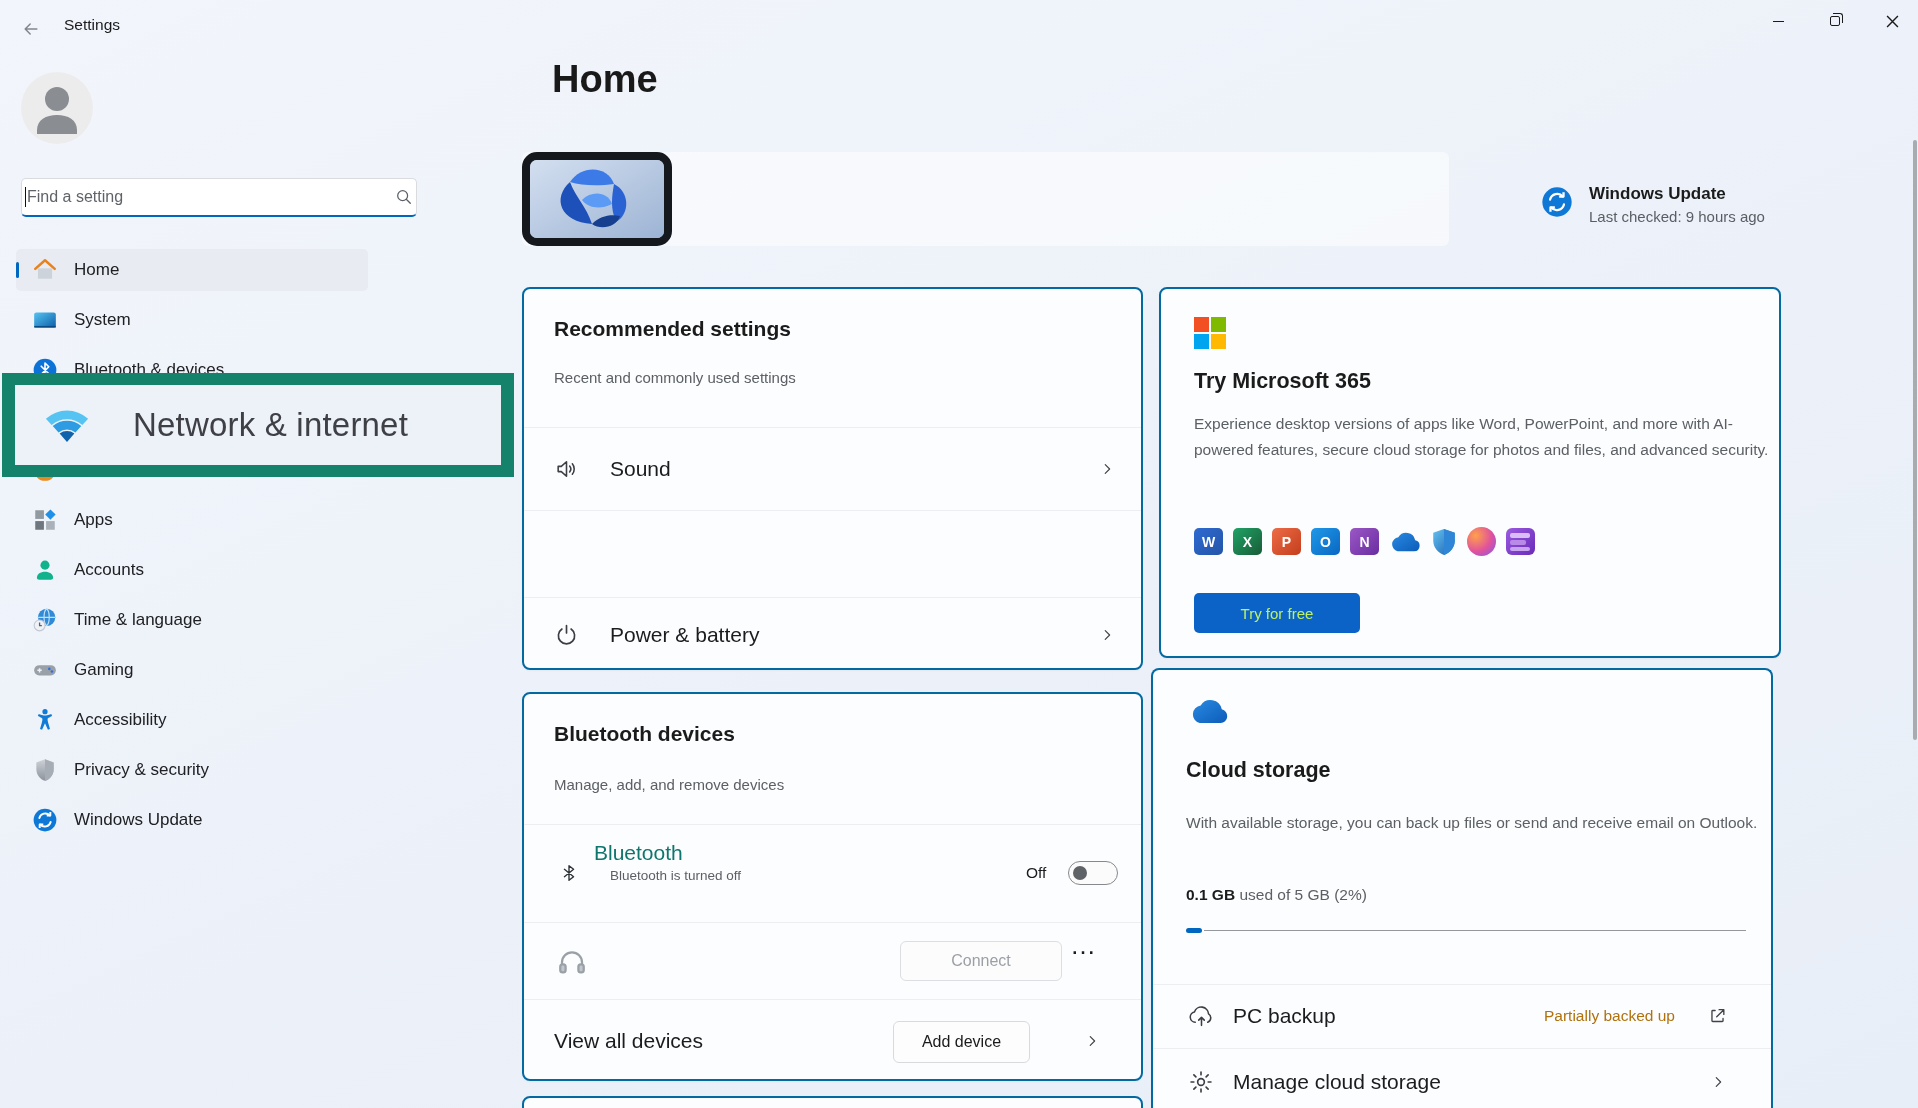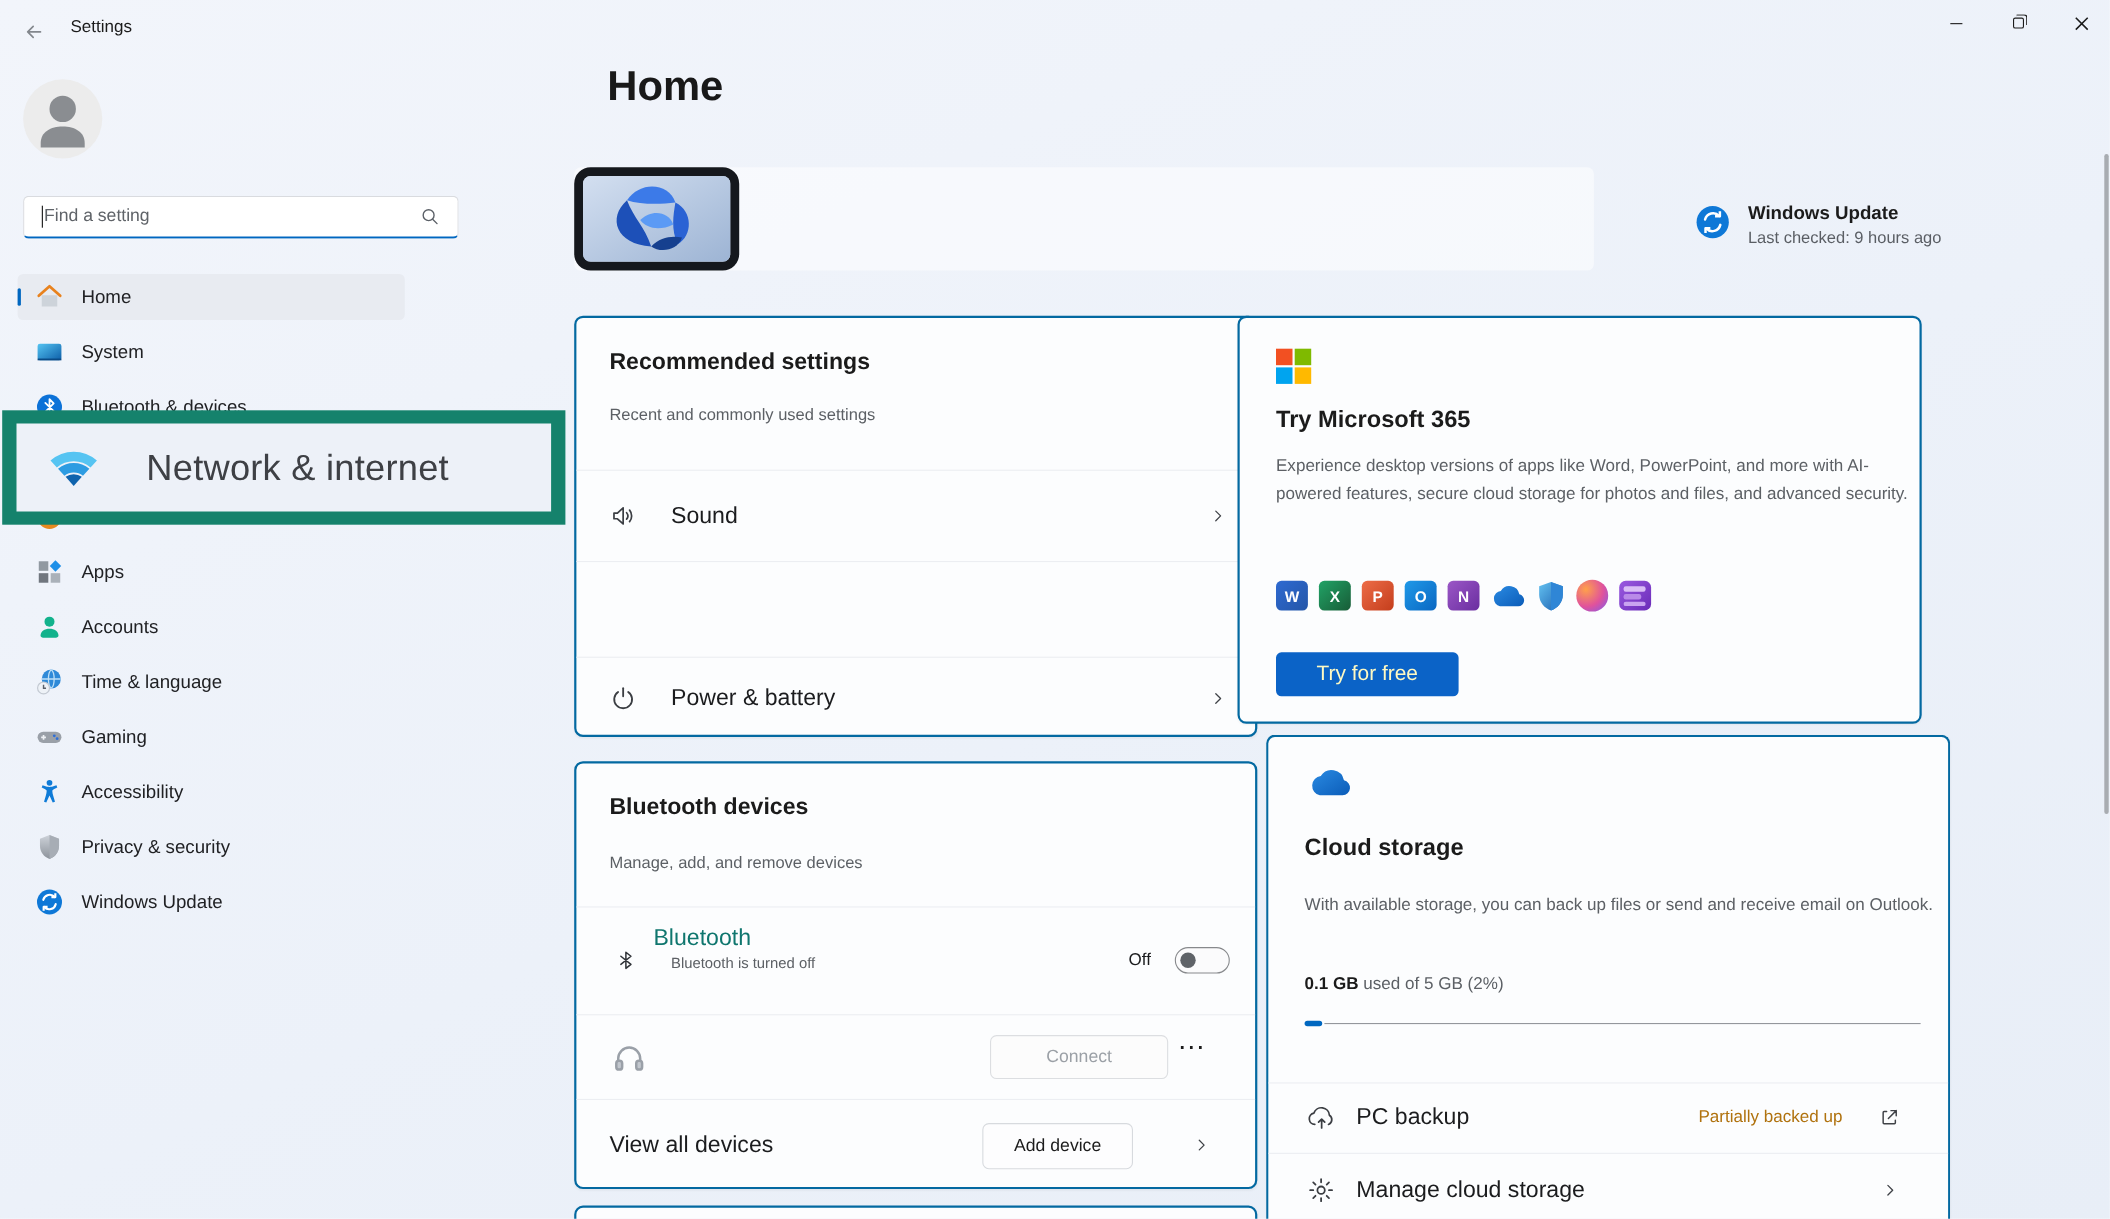--- a/index.html
+++ b/index.html
@@ -10,21 +10,21 @@
 svg{display:block}
 
 .titlebar-title{left:64px;top:16px;font-size:15.5px;color:#1b1b1b}
 .backbtn{left:14px;top:12px;width:34px;height:34px;display:flex;align-items:center;justify-content:center;border-radius:4px}
 .winbtn{top:4px;width:46px;height:34px;display:flex;align-items:center;justify-content:center}
 .restore-sq{width:10px;height:10px;border:1.4px solid #1b1b1b;border-radius:2px;position:relative;background:transparent}
 .restore-sq:before{content:"";position:absolute;left:2px;top:-4px;width:9px;height:9px;border:1.4px solid #1b1b1b;border-left:none;border-bottom:none;border-radius:0 3px 0 0}
 .minline{width:11px;border-top:1.6px solid #1b1b1b}
 
 .avatar{left:21px;top:72px;width:72px;height:72px;border-radius:50%;background:#ececec;overflow:hidden}
-.searchbox{left:21px;top:178px;width:396px;height:39px;background:#ffffff;border:1px solid #d9dbdf;border-bottom:2px solid #0067c0;border-radius:5px;display:flex;align-items:center;padding:0 16px}
+.searchbox{left:21px;top:178px;width:396px;height:39px;background:#ffffff;border:1px solid #d9dbdf;border-bottom:2px solid #0067c0;border-radius:5px;display:flex;align-items:center;padding:0 3px}
 .searchbox input{flex:1;border:none;outline:none;font:16px "Liberation Sans",sans-serif;color:#1b1b1b;background:transparent}
 .searchbox input::placeholder{color:#5f6368}
 .caret{width:1px;height:20px;background:#111;margin-right:1px}
 .navitem{left:16px;width:352px;height:42px;border-radius:5px;display:flex;align-items:center}
 .navitem.sel{background:#e8ebf1}
 .navitem .acc{position:absolute;left:0;top:13px;width:3px;height:16px;border-radius:2px;background:#0067c0}
 .navitem .ic{width:26px;height:26px;margin-left:16px;flex:0 0 auto}
 .navitem .lb{margin-left:16px;font-size:17px;color:#202124;white-space:nowrap}
 
 .overlay{left:2px;top:373px;width:512px;height:104px;background:#15826c;z-index:50}
@@ -45,21 +45,21 @@
 .ricon{position:absolute;left:30px;top:50%;transform:translateY(-50%)}
 .chev{position:absolute;top:50%;transform:translateY(-50%)}
 .state{position:absolute;top:50%;transform:translateY(-50%);font-size:15.5px;color:#1b1c1e}
 .toggle-on{position:absolute;top:50%;transform:translateY(-50%);width:50px;height:24px;border-radius:13px;background:#0067c0}
 .toggle-on .knob{position:absolute;right:4px;top:3px;width:18px;height:18px;border-radius:50%;background:#fff}
 .toggle-off{position:absolute;top:50%;transform:translateY(-50%);width:50px;height:24px;border-radius:13px;background:#fbfbfc;border:1px solid #87898c}
 .toggle-off .knob{position:absolute;left:4px;top:4px;width:14px;height:14px;border-radius:50%;background:#5f6368}
 .btn{position:absolute;display:flex;align-items:center;justify-content:center;border-radius:6px;font-size:16px}
 .btn.ghost{background:#fdfdfe;border:1px solid #d7dade;color:#1b1b1b}
 .btn.disabled{background:#fcfcfc;border:1px solid #dcdee1;color:#9ba0a6}
-.btn.primary{background:#0b63c7;color:#fef9c3;border-radius:5px;font-size:19px}
+.btn.primary{background:#0b63c7;color:#bef264;border-radius:5px;font-size:15px}
 .body-txt{position:absolute;left:33px;font-size:15.5px;line-height:26px;color:#5c6065}
 .mslogo{position:absolute;display:grid;grid-template-columns:15px 15px;grid-gap:2px}
 .mslogo i{width:15px;height:15px}
 .appicons{position:absolute;display:flex;gap:10px;align-items:center}
 .tile{width:29px;height:27px;border-radius:5px;color:#fff;font-weight:700;font-size:14px;display:flex;align-items:center;justify-content:center}
 .usage{position:absolute;left:33px;font-size:15.5px;color:#5c6065}
 .usage b{color:#1b1b1b}
 .progress{position:absolute;left:33px;display:flex;align-items:center}
 .progress .fill{width:16px;height:5px;border-radius:3px;background:#0067c0}
 .progress .track{height:1px;background:#94979c;margin-left:2px}
@@ -375,21 +375,21 @@
     <span class="chev" style="left:561px">
       <svg width="14" height="14" viewBox="0 0 24 24" fill="none" stroke="#3f4247" stroke-width="2" stroke-linecap="round" stroke-linejoin="round">
           <path d="M9 4.5 16.5 12 9 19.5"></path>
         </svg>
     </span>
   </div>
 </div>
 
 <div class="card" style="left:522px;top:1096px;width:621px;height:40px"></div>
 
-<div class="card" style="left:1125px;top:287px;width:622px;height:371px">
+<div class="card" style="left:1159px;top:287px;width:622px;height:371px">
   <span class="mslogo" style="left:33px;top:28px">
     <i style="background:#f25022"></i>
       <i style="background:#7fba00"></i>
       <i style="background:#00a4ef"></i>
       <i style="background:#ffb900"></i>
   </span>
   <div class="ct" style="left:33px;top:80px;font-size:21.5px">Try Microsoft 365</div>
   <div class="body-txt" style="top:122px;width:578px">Experience desktop versions of apps like Word, PowerPoint, and more with AI-powered features, secure cloud storage for photos and files, and advanced security.</div>
 
   <div class="appicons" style="left:33px;top:238px">

